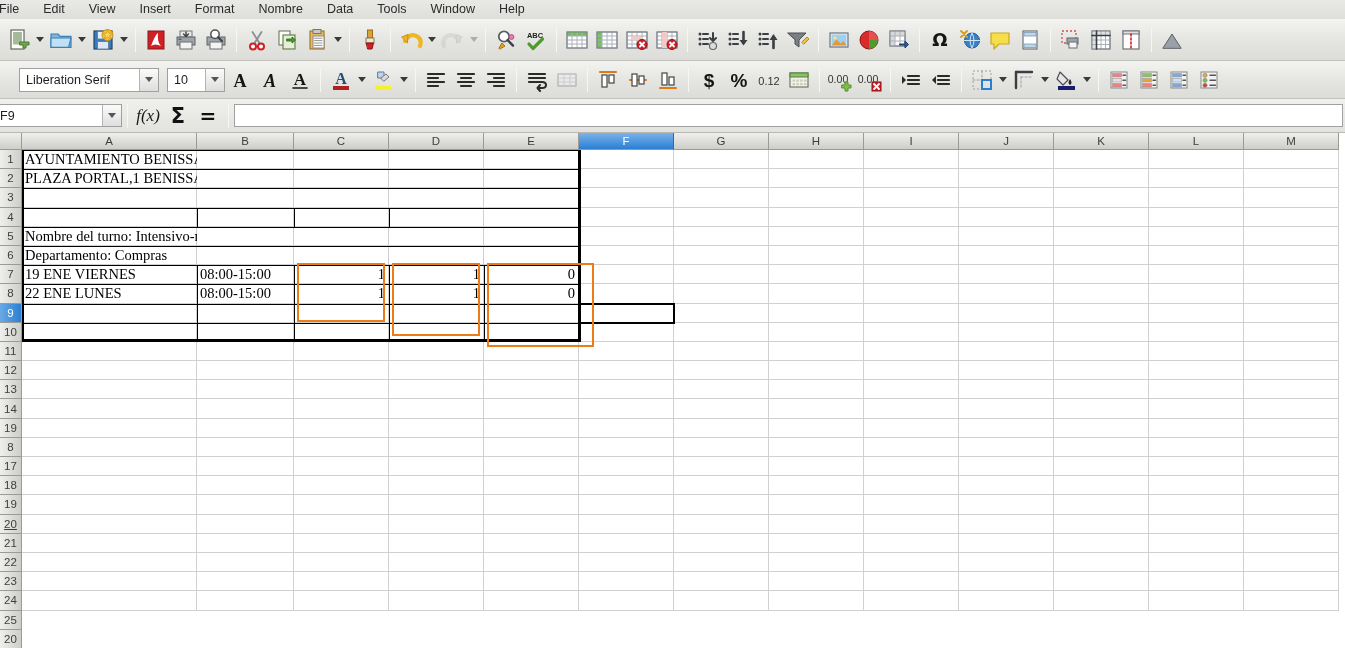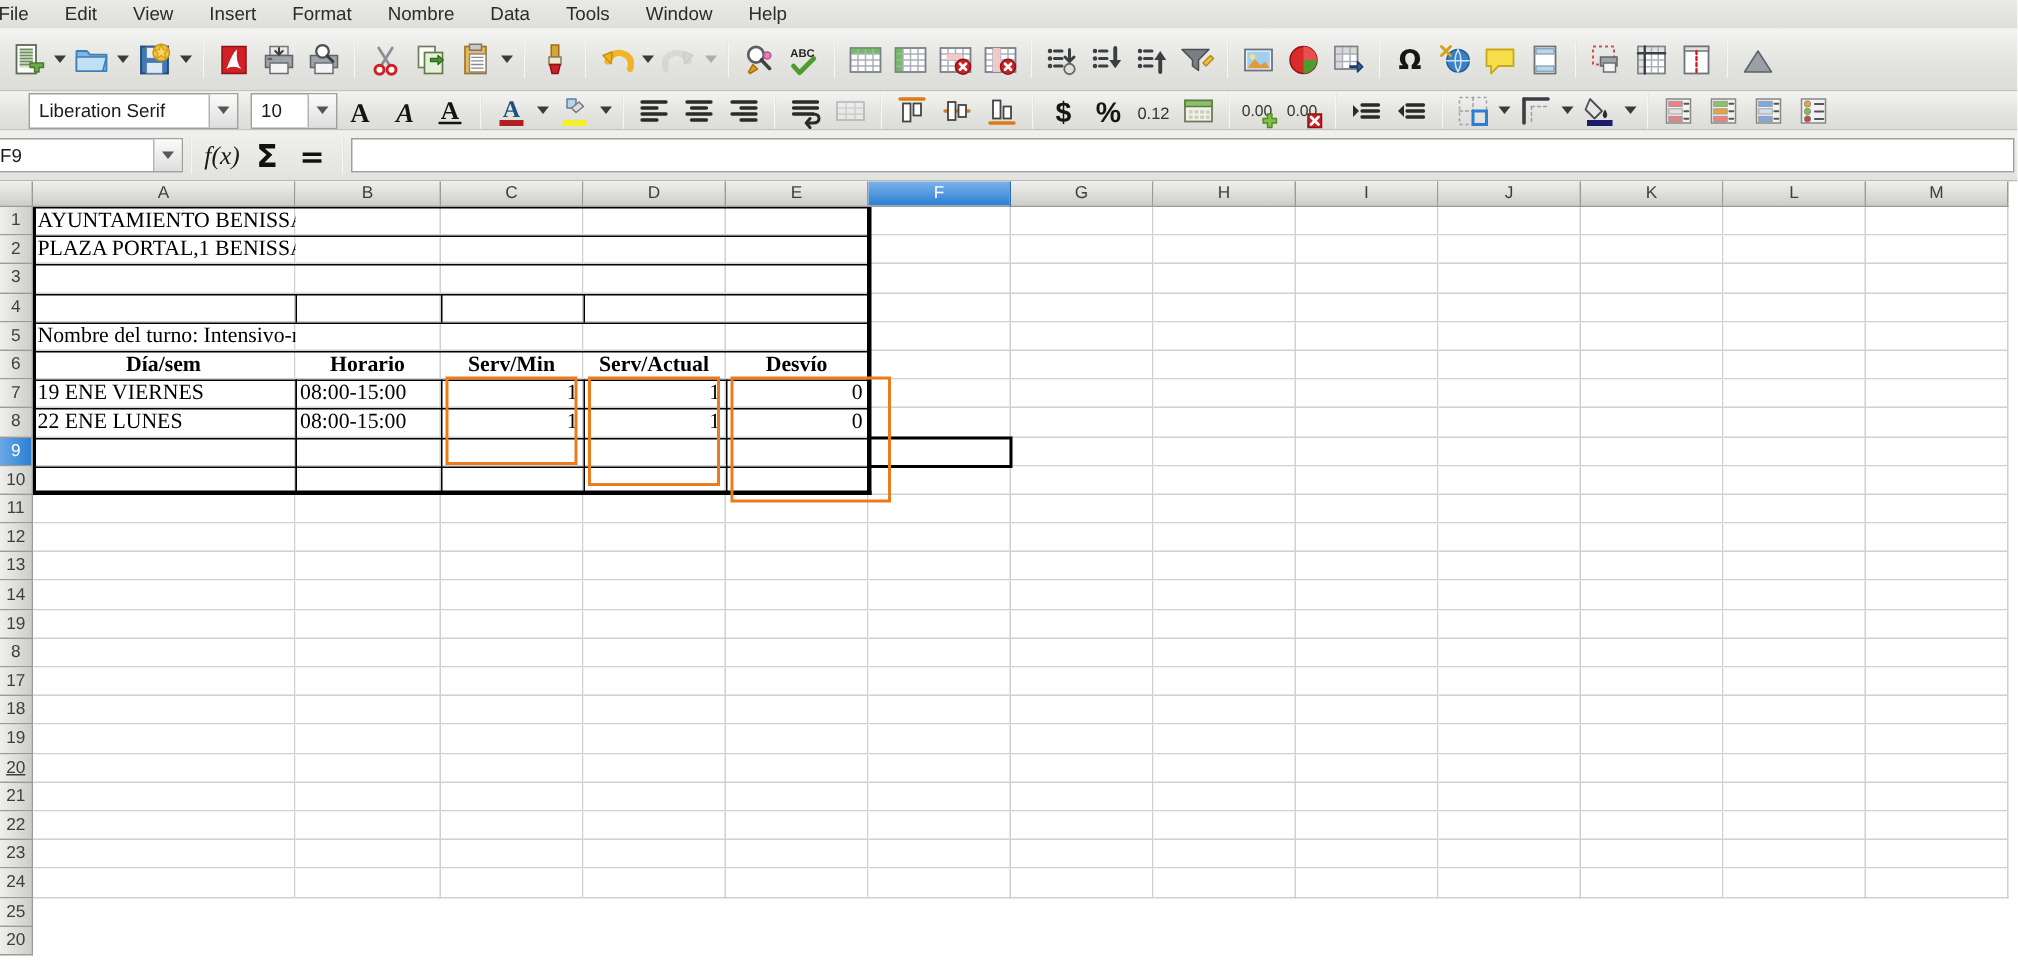--- a/index.html
+++ b/index.html
@@ -30,21 +30,21 @@
   .menu-item:first-child { padding-left: 5px; margin-left: -6px; }
 
   
   .toolbar {
     background: linear-gradient(to bottom, #f3f3f1 0%, #e4e4e0 55%, #dcdcd8 100%);
     border-bottom: 1px solid #c3c3bd;
     display: flex; align-items: center;
     padding: 0 4px;
   }
   #toolbar-standard { height: 42px; }
-  #toolbar-format   { height: 26px; padding-left: 17px; }
+  #toolbar-format   { height: 38px; padding-left: 17px; }
 
   .tb-btn {
     width: 30px; height: 30px;
     display: flex; align-items: center; justify-content: center;
     border: 1px solid transparent;
     border-radius: 2px;
     position: relative;
     flex: 0 0 auto;
   }
   .tb-btn svg { display: block; }
@@ -1078,25 +1078,25 @@
         <div class="gcell" style="width: 95px; height: 19.2px;"></div>
         <div class="gcell" style="width: 95px; height: 19.2px;"></div>
         <div class="gcell" style="width: 95px; height: 19.2px;"></div>
         <div class="gcell" style="width: 95px; height: 19.2px;"></div>
         <div class="gcell" style="width: 95px; height: 19.2px;"></div>
         <div class="gcell" style="width: 95px; height: 19.2px;"></div>
         <div class="gcell" style="width: 95px; height: 19.2px;"></div>
         <div class="gcell" style="width: 95px; height: 19.2px;"></div>
       </div>
       <div class="grow" style="height: 19.2px;">
-        <div class="gcell c b" style="width: 175px; height: 19.2px;">Día/sem</div>
-        <div class="gcell c b" style="width: 97px; height: 19.2px;">Horario</div>
-        <div class="gcell c b" style="width: 95px; height: 19.2px;">Serv/Min</div>
-        <div class="gcell c b" style="width: 95px; height: 19.2px;">Serv/Actual</div>
-        <div class="gcell c b" style="width: 95px; height: 19.2px;">Desvío</div>
+        <div class="gcell spill" style="width: 175px; height: 19.2px;">Departamento: Compras</div>
+        <div class="gcell" style="width: 97px; height: 19.2px;"></div>
+        <div class="gcell" style="width: 95px; height: 19.2px;"></div>
+        <div class="gcell" style="width: 95px; height: 19.2px;"></div>
+        <div class="gcell" style="width: 95px; height: 19.2px;"></div>
         <div class="gcell" style="width: 95px; height: 19.2px;"></div>
         <div class="gcell" style="width: 95px; height: 19.2px;"></div>
         <div class="gcell" style="width: 95px; height: 19.2px;"></div>
         <div class="gcell" style="width: 95px; height: 19.2px;"></div>
         <div class="gcell" style="width: 95px; height: 19.2px;"></div>
         <div class="gcell" style="width: 95px; height: 19.2px;"></div>
         <div class="gcell" style="width: 95px; height: 19.2px;"></div>
         <div class="gcell" style="width: 95px; height: 19.2px;"></div>
       </div>
       <div class="grow" style="height: 19.2px;">

